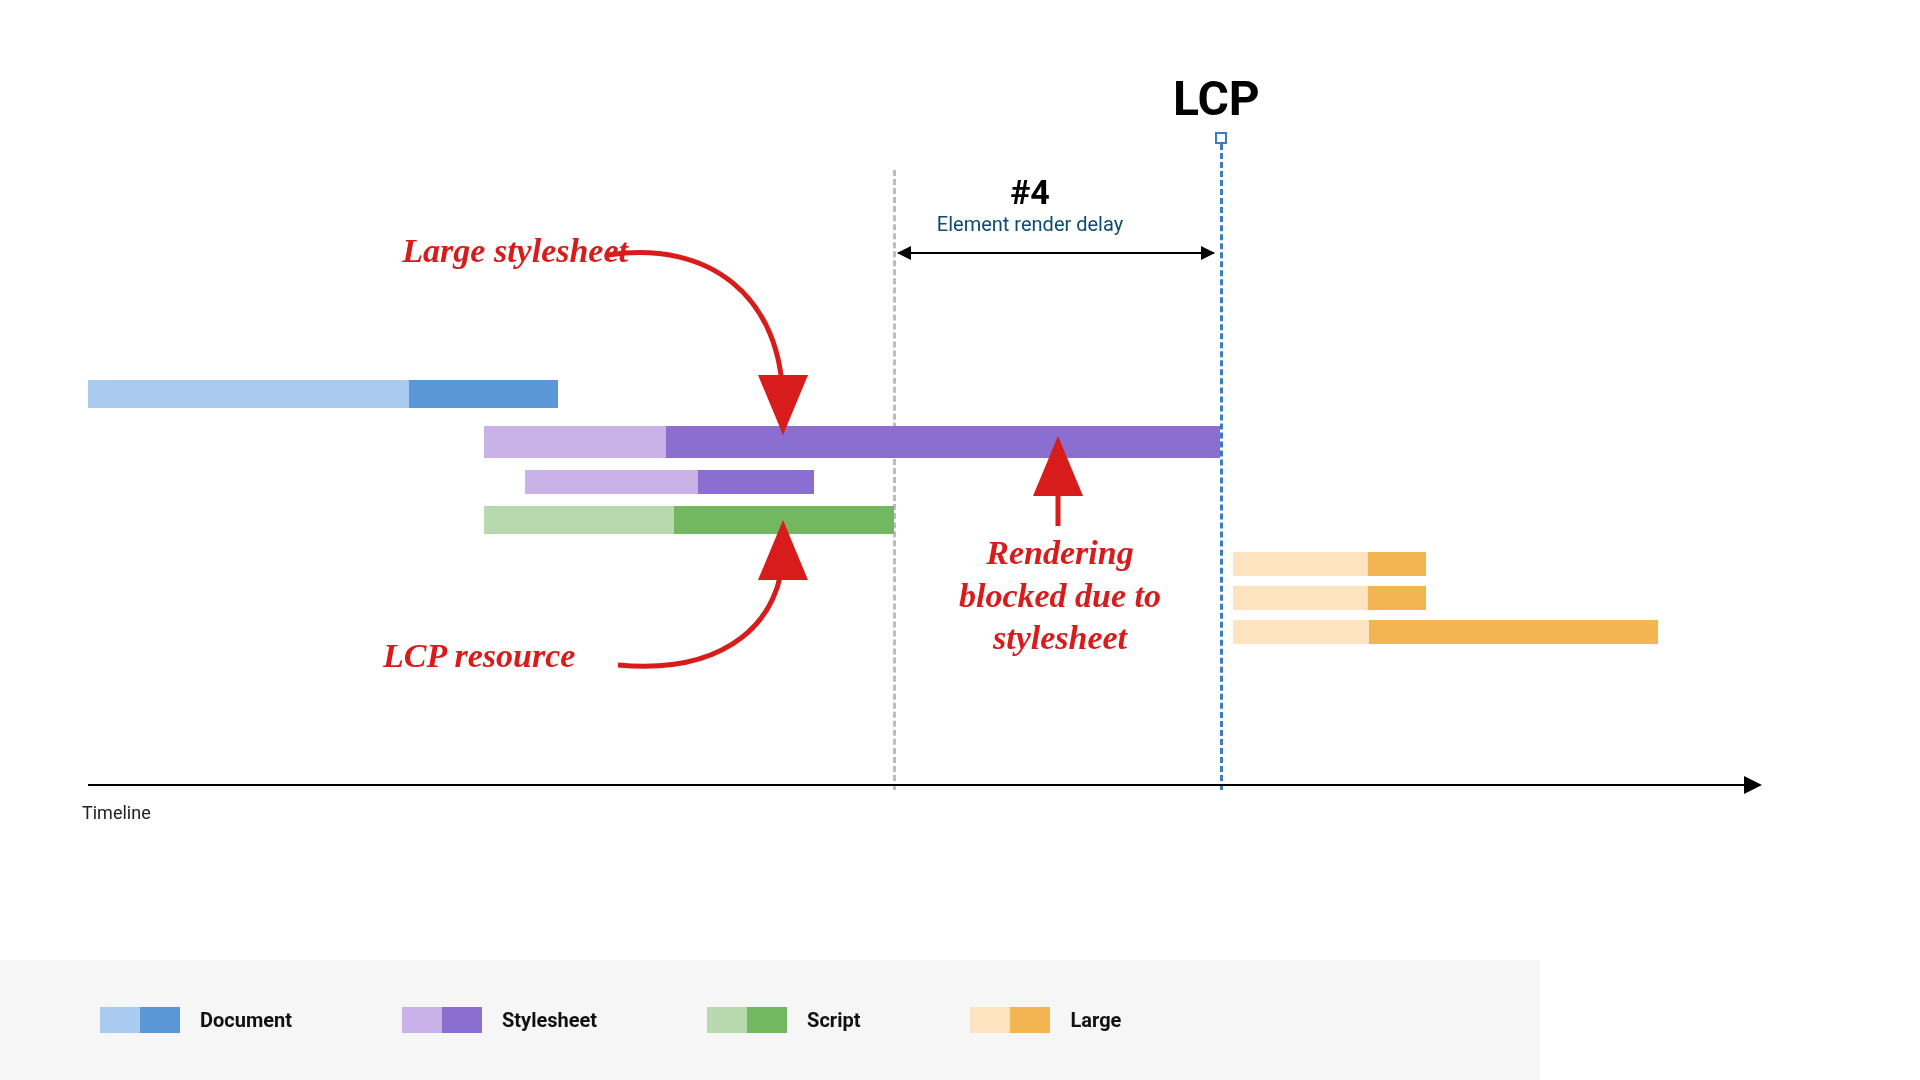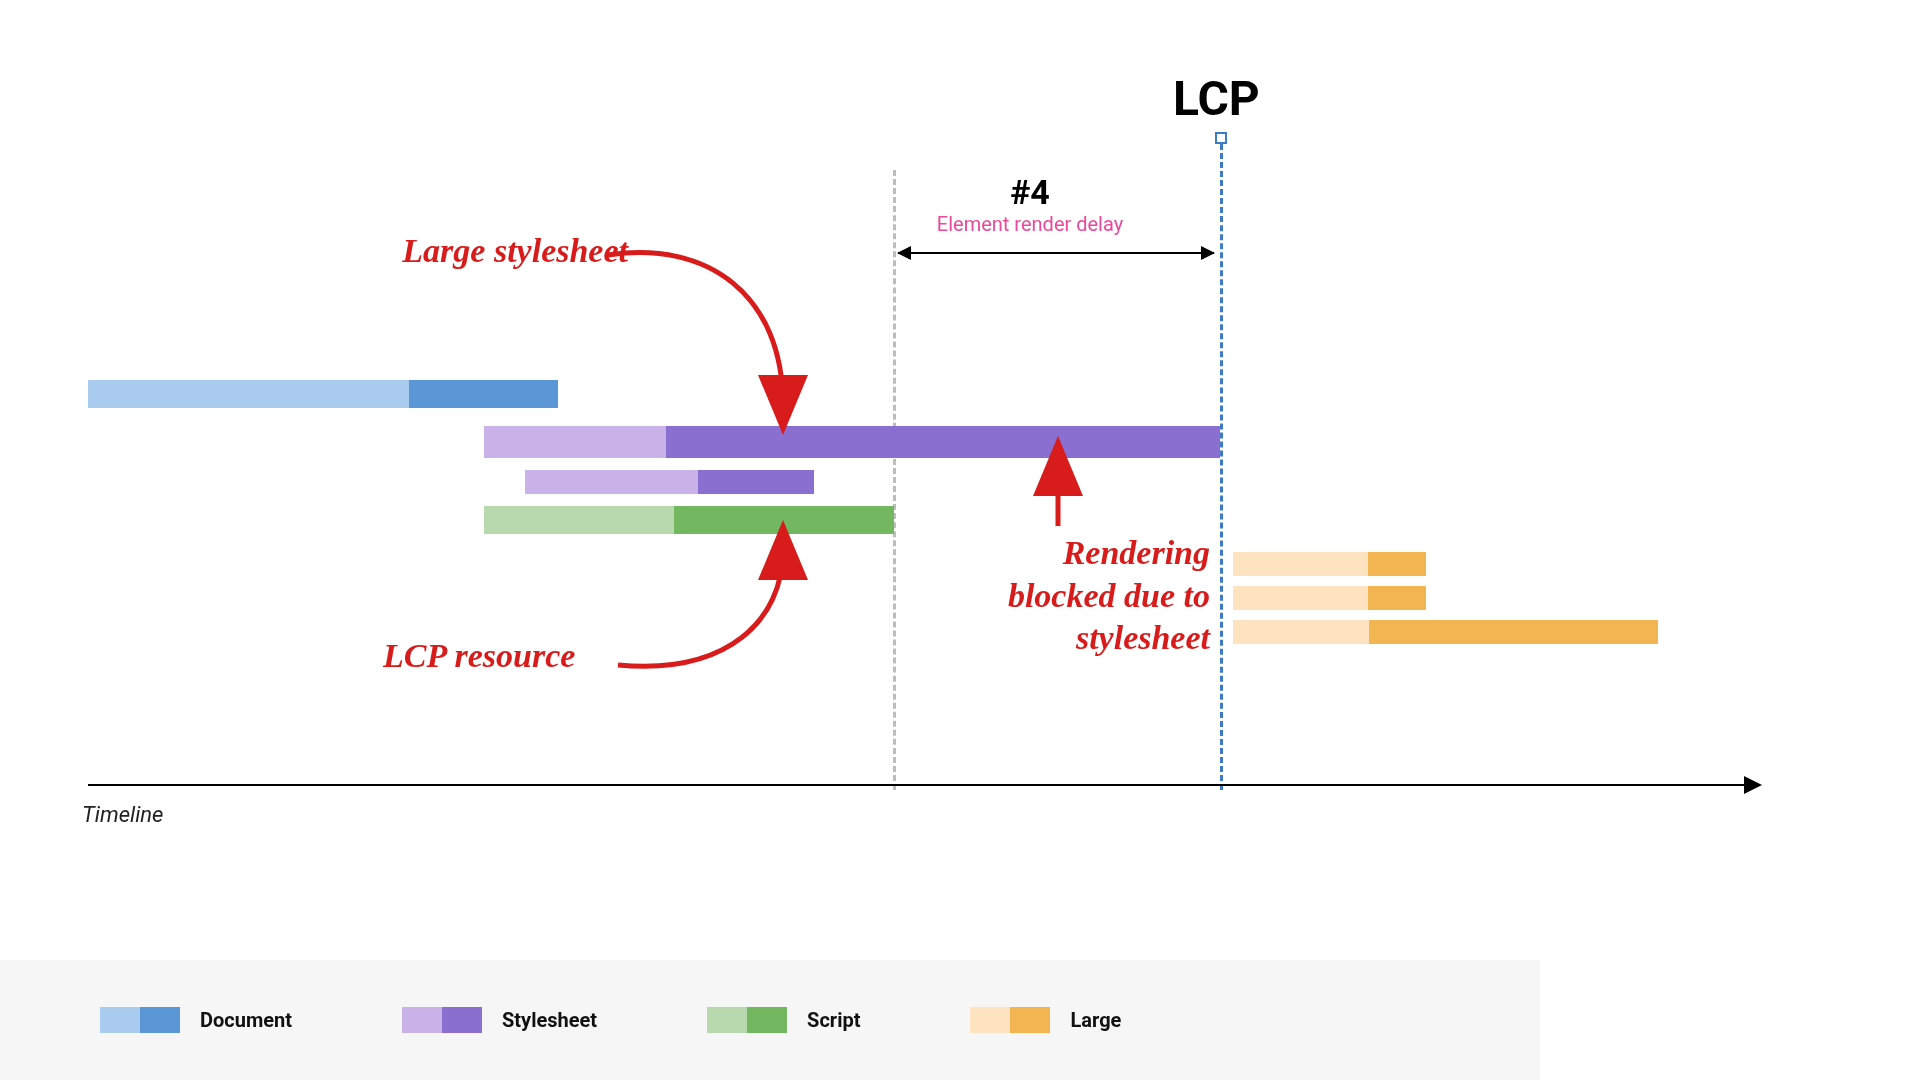--- a/index.html
+++ b/index.html
@@ -26,33 +26,33 @@
   .bar .dark { height: 100%; }
   .thick { height: 32px; }
   .thin { height: 24px; }
   .lcp-title {
     position: absolute;
     font-weight: 700;
     font-size: 48px;
     color: #000;
   }
   .phase4-title { position: absolute; font-weight:700; font-size:34px; color:#000; text-align:center; width:300px; }
-  .phase4-sub { position:absolute; font-size:20px; color:#ec4899; text-align:center; width:300px;}
+  .phase4-sub { position:absolute; font-size:20px; color:#0c4a6e; text-align:center; width:300px;}
   .handwritten {
     position: absolute;
     font-family: 'Comic Sans MS', 'Segoe Script', cursive;
     font-style: italic;
     font-weight: 600;
     color: #d81b1b;
     font-size: 34px;
     line-height: 1.25;
-    text-align: right;
+    text-align: center;
   }
   .axis-line { position:absolute; background:#000; }
-  .axis-label { position:absolute; font-size:22px; color:#222;font-style:italic; }
+  .axis-label { position:absolute; font-size:18px; color:#222; }
   .vline-dashed { position:absolute; border-left:3px dashed; }
   .dbl-arrow { position:absolute; height:2px; background:#000;}
   .dbl-arrow::before, .dbl-arrow::after {
     content:''; position:absolute; width:0;height:0; border-top:7px solid transparent; border-bottom:7px solid transparent;
   }
   .dbl-arrow::before { left:-1px; border-right:14px solid #000; top:-6px;}
   .dbl-arrow::after { right:-1px; border-left:14px solid #000; top:-6px;}
   svg.annot { position:absolute; overflow:visible; pointer-events:none;}
   .legend-strip {
     position:absolute; bottom:0; left:0; width:1540px; height:120px; background:#f6f6f6;

